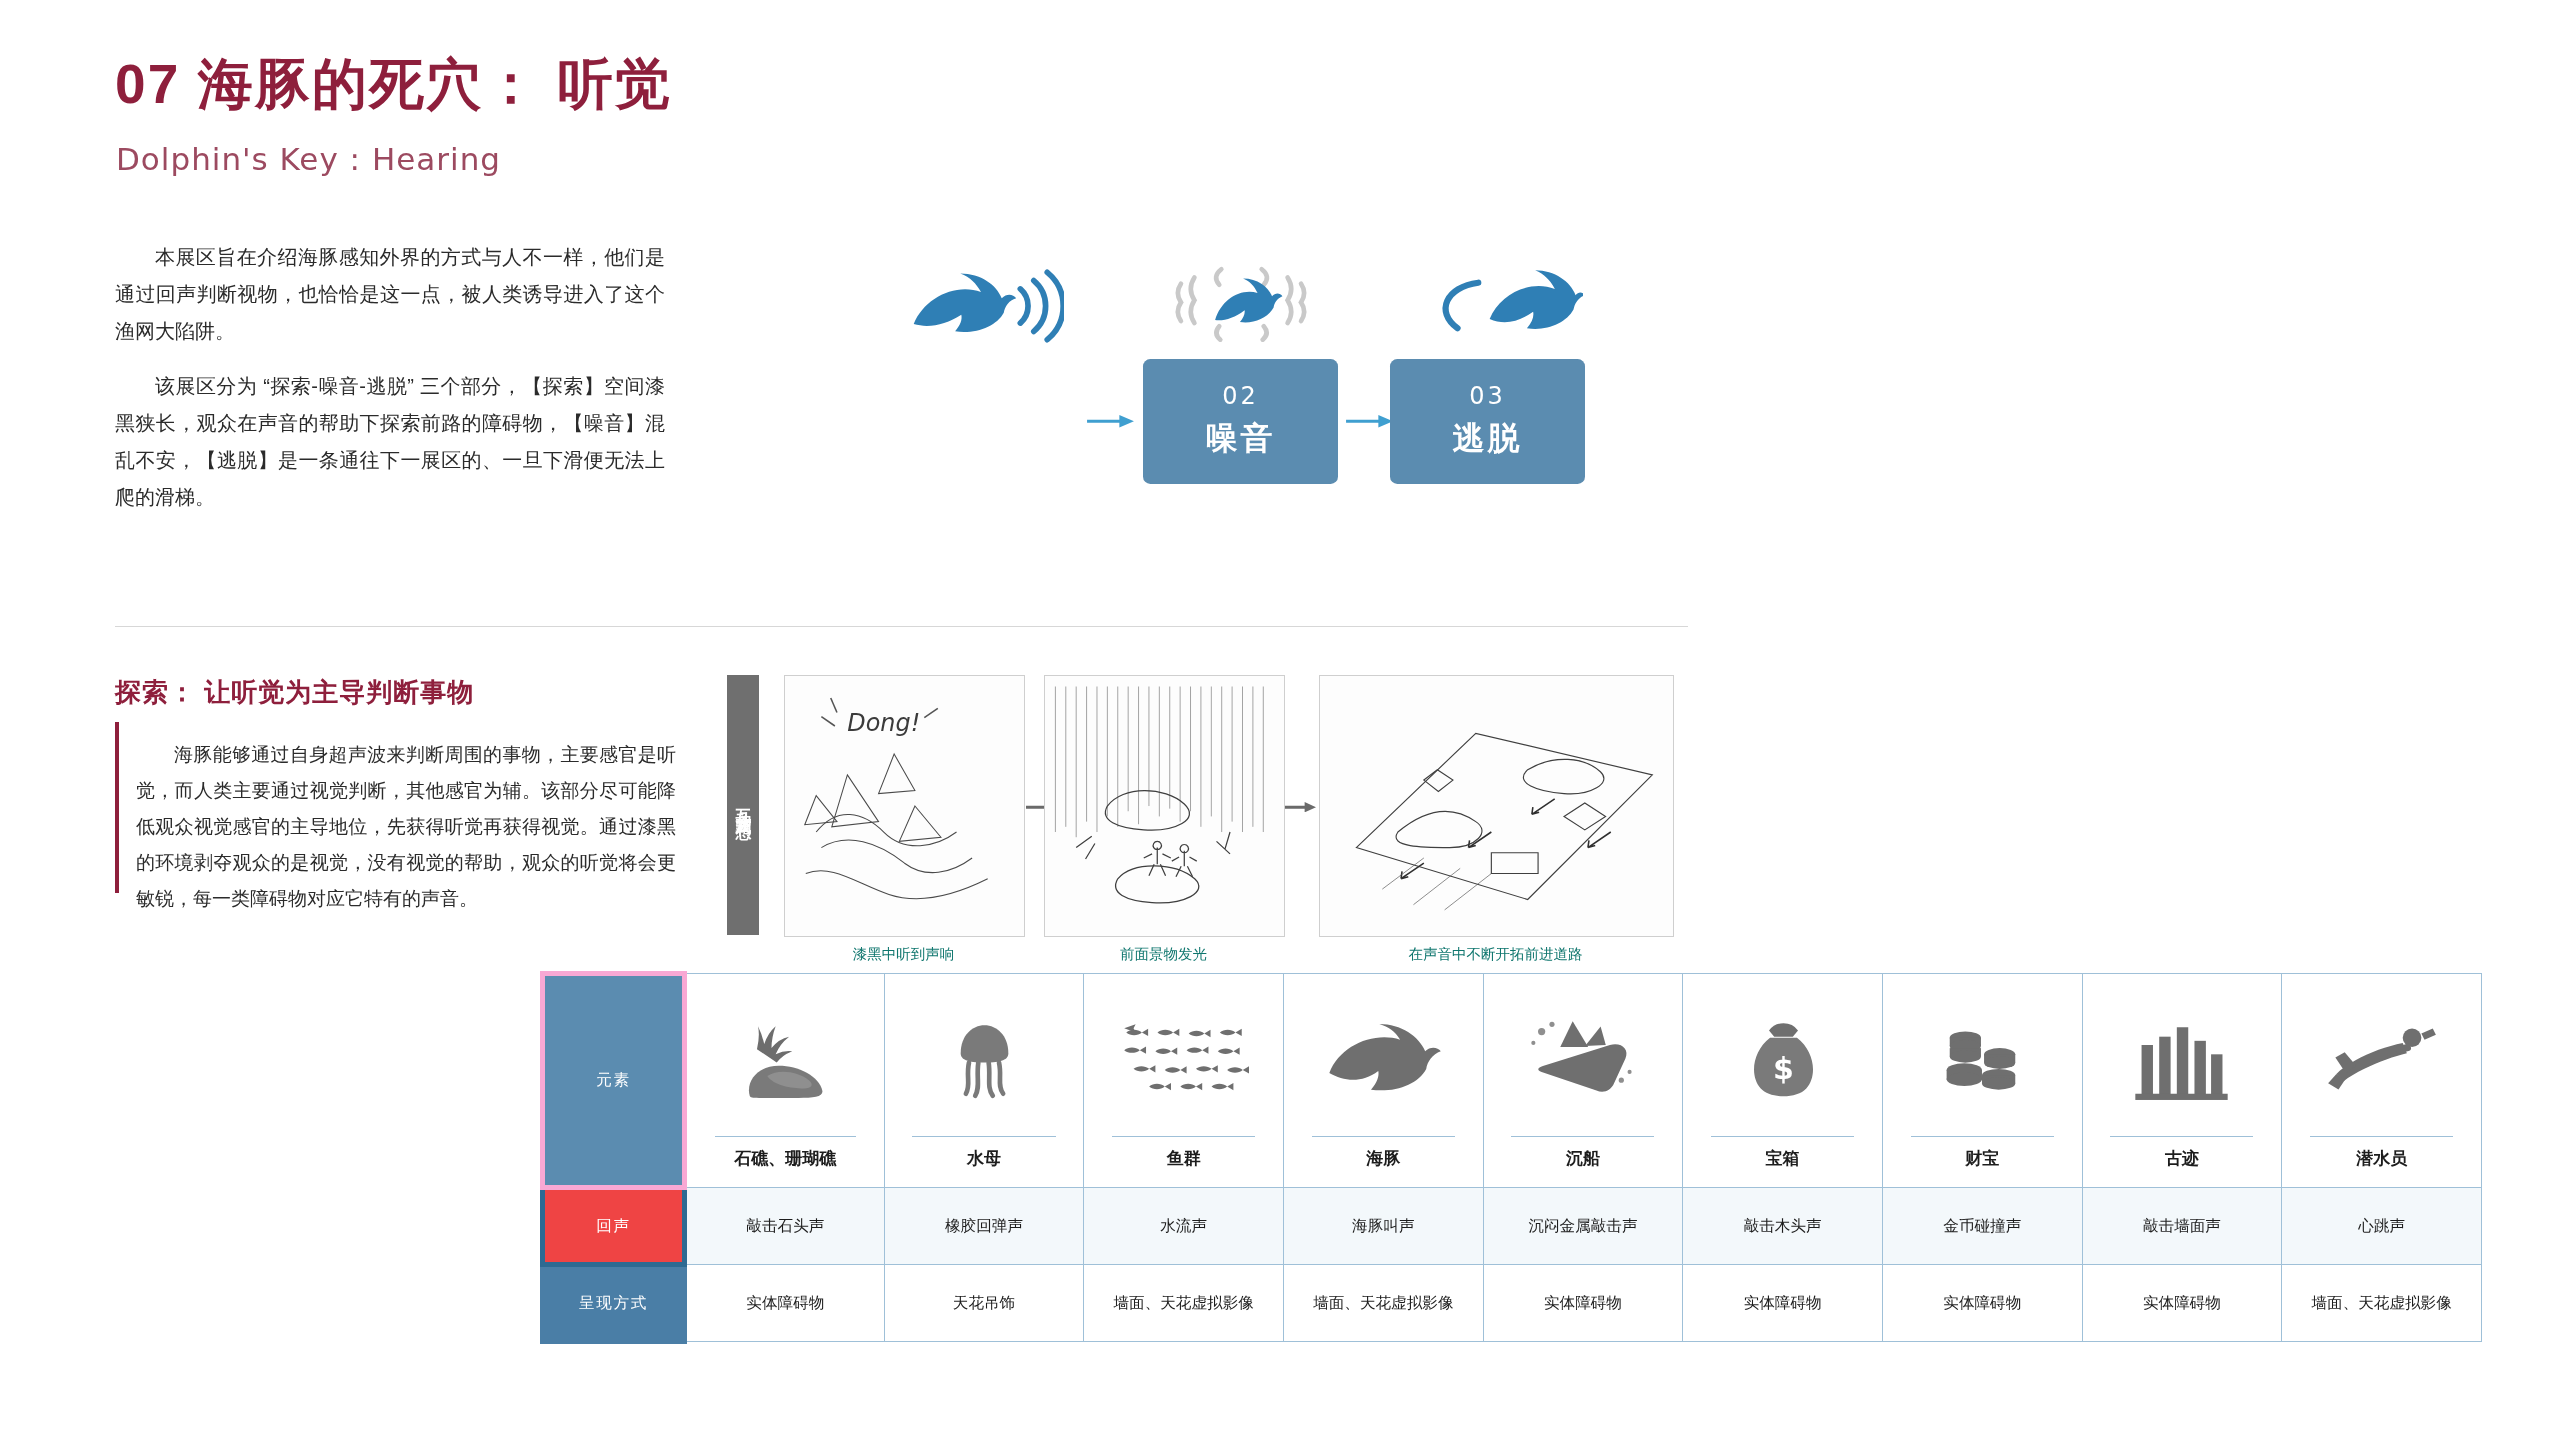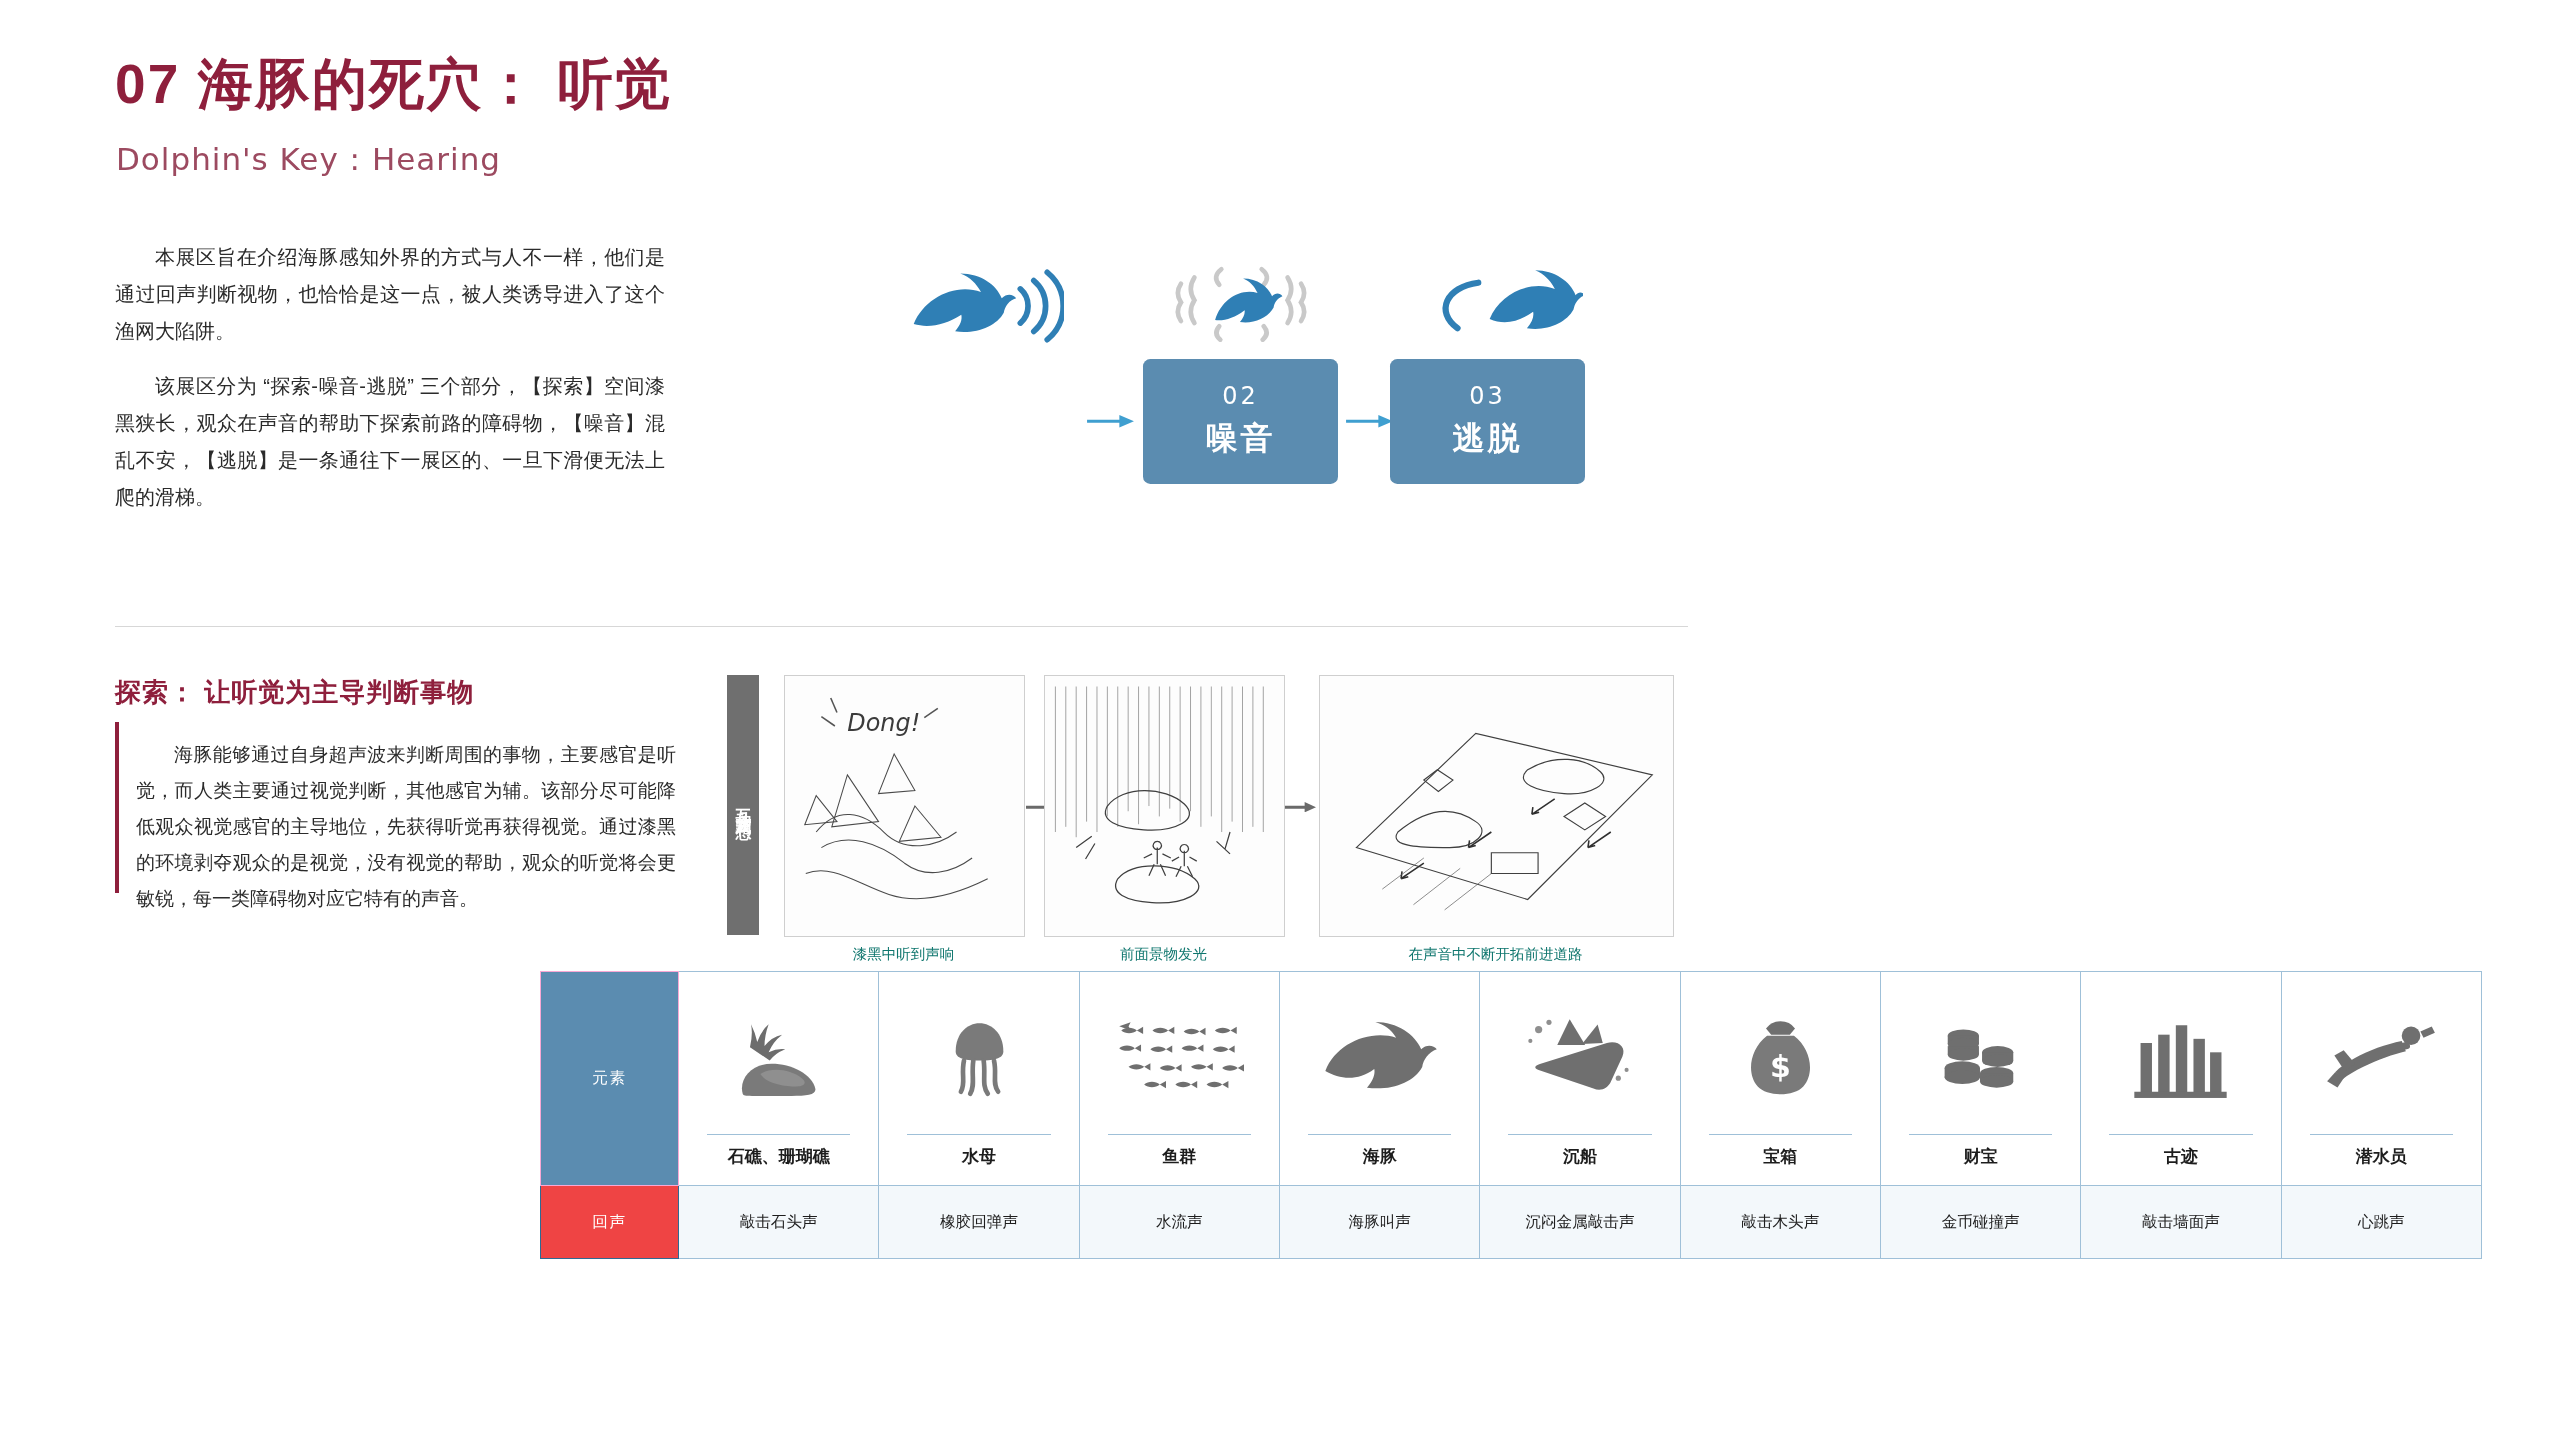--- a/index.html
+++ b/index.html
@@ -98,21 +98,21 @@
   .tbl{
     position:absolute;left:540px;top:971px;width:1942px;
     border-collapse:collapse;table-layout:fixed;
   }
   .tbl td{
     border:1px solid #9fc0d8;vertical-align:middle;text-align:center;
     font-size:15.6px;color:#1d1d1d;
   }
   .tbl .rowhead{
     background:#5b8cb0;color:#ffffff;font-size:15.6px;width:135px;
-    border:1px solid #f9a8d4;letter-spacing:1.6px;
+    border:5px solid #f9a8d4;letter-spacing:1.6px;
   }
   .tbl .rowhead.dark{background:#ef4444;border-color:#2e6a92;}
   .tbl .rowhead.mid{background:#4a7ea6;border-color:#4a7ea6;}
   .cell-elem{height:213px;padding:0;}
   .elem-wrap{display:flex;flex-direction:column;align-items:center;justify-content:flex-end;height:197px;}
   .elem-icon{flex:1;display:flex;align-items:center;justify-content:center;width:100%;}
   .elem-line{width:72%;height:1px;background:#9fc0d8;margin:0 auto 9.3px auto;}
   .elem-name{font-size:17px;font-weight:bold;padding-bottom:9.3px;}
   .row-echo td{height:70px;}
   .row-form td{height:70px;}
@@ -484,17 +484,29 @@
       <td class="bg-alt">橡胶回弹声</td>
       <td class="bg-alt">水流声</td>
       <td class="bg-alt">海豚叫声</td>
       <td class="bg-alt">沉闷金属敲击声</td>
       <td class="bg-alt">敲击木头声</td>
       <td class="bg-alt">金币碰撞声</td>
       <td class="bg-alt">敲击墙面声</td>
       <td class="bg-alt">心跳声</td>
     </tr>
 
+    <tr class="row-form">
+      <td class="rowhead mid">呈现方式</td>
+      <td>实体障碍物</td>
+      <td>天花吊饰</td>
+      <td>墙面、天花虚拟影像</td>
+      <td>墙面、天花虚拟影像</td>
+      <td>实体障碍物</td>
+      <td>实体障碍物</td>
+      <td>实体障碍物</td>
+      <td>实体障碍物</td>
+      <td>墙面、天花虚拟影像</td>
+    </tr>
   </tbody>
     </table>
 
 </div>
 
 
 </body></html>

